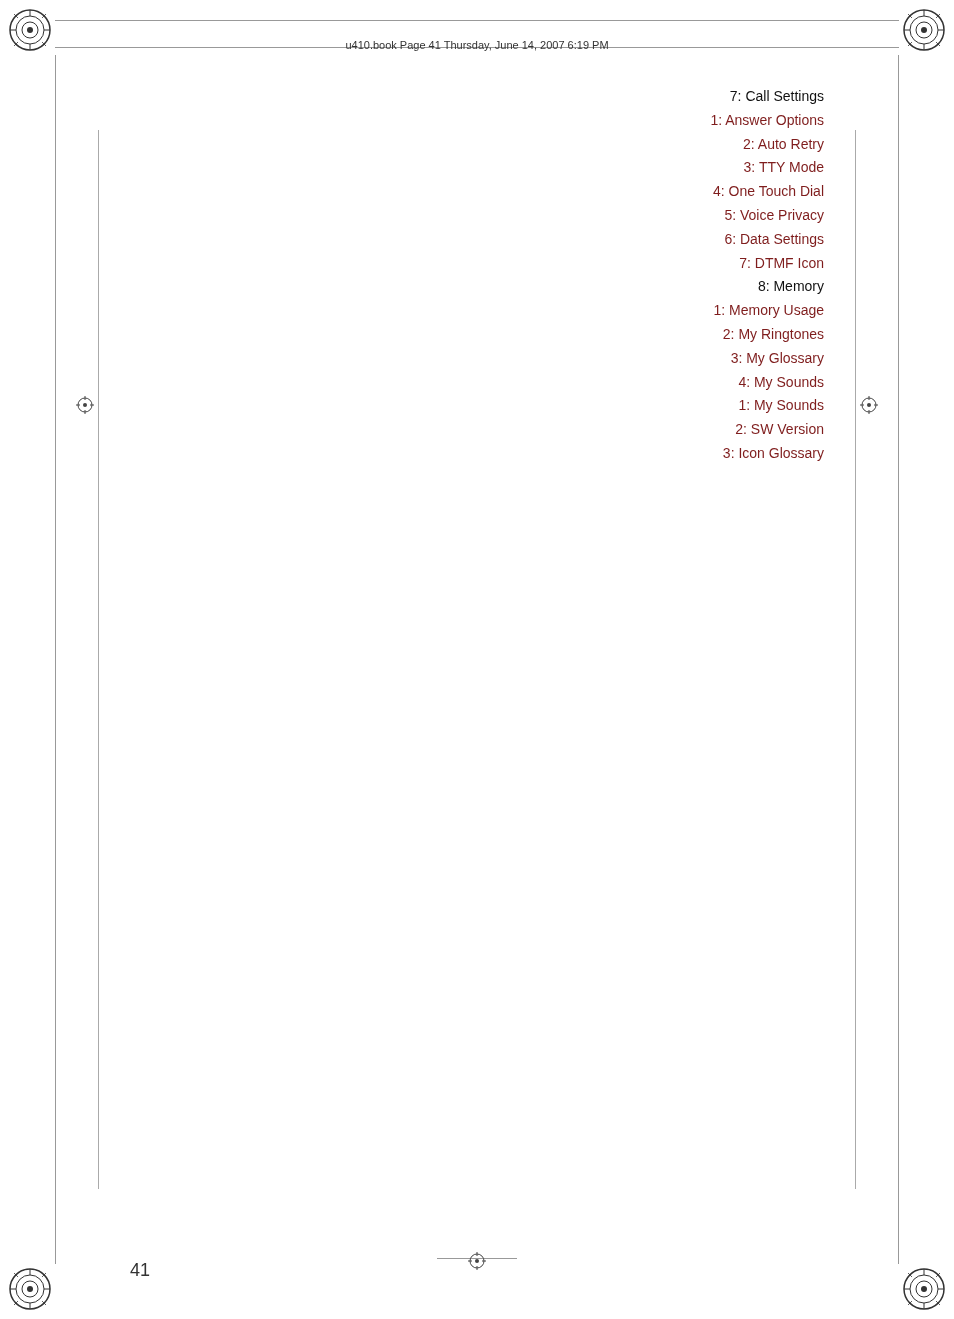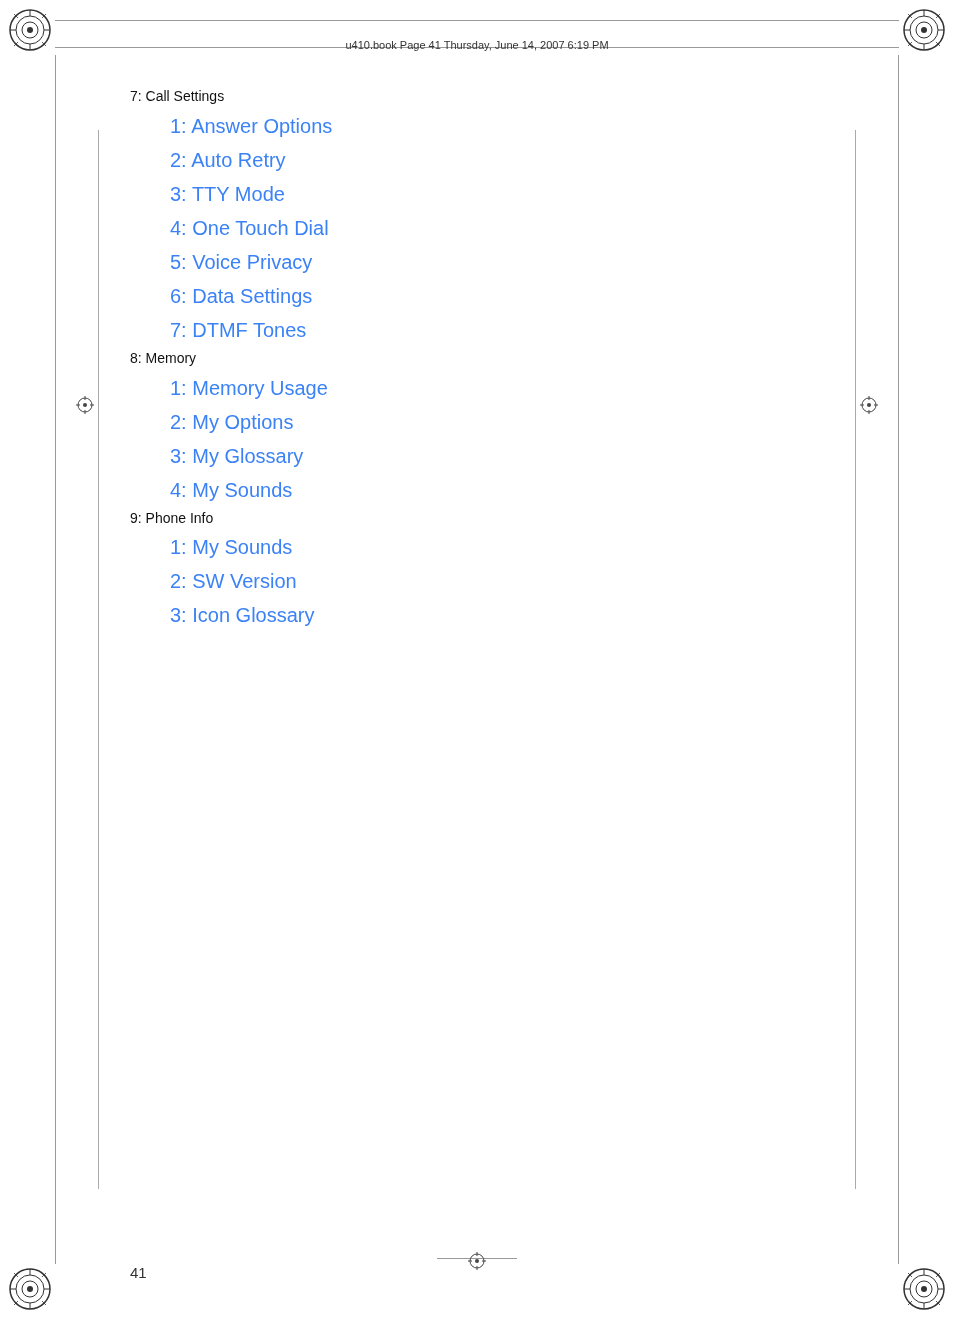--- a/index.html
+++ b/index.html
@@ -65,41 +65,42 @@
     .corner-tr { top: 8px; right: 8px; }
     .corner-bl { bottom: 8px; left: 8px; }
     .corner-br { bottom: 8px; right: 8px; }
 
     
     .content {
       position: absolute;
       top: 85px;
       left: 130px;
       right: 130px;
+      text-align: right;
     }
 
     .menu-item-top {
       font-size: 14px;
       color: #111;
       line-height: 1.7;
     }
 
     .menu-sub-item {
-      font-size: 20px;
-      color: #3b82f6;
+      font-size: 14px;
+      color: #7f1d1d;
       line-height: 1.7;
       padding-left: 40px;
     }
 
     
     .page-number {
       position: absolute;
       bottom: 38px;
       left: 130px;
-      font-size: 15px;
+      font-size: 18px;
       color: #333;
     }
 
     
     .bottom-center-line {
       position: absolute;
       bottom: 60px;
       left: 50%;
       transform: translateX(-50%);
       width: 80px;
@@ -246,42 +247,39 @@
   <div class="menu-sub-item">
     <span>4: One Touch Dial</span>
   </div>
   <div class="menu-sub-item">
     <span>5: Voice Privacy</span>
   </div>
   <div class="menu-sub-item">
     <span>6: Data Settings</span>
   </div>
   <div class="menu-sub-item">
-    <span>7: DTMF Tones</span>
+    <span>7: DTMF Icon</span>
   </div>
 
   <div class="menu-item-top">
     <span>8: Memory</span>
   </div>
   <div class="menu-sub-item">
     <span>1: Memory Usage</span>
   </div>
   <div class="menu-sub-item">
-    <span>2: My Options</span>
+    <span>2: My Ringtones</span>
   </div>
   <div class="menu-sub-item">
     <span>3: My Glossary</span>
   </div>
   <div class="menu-sub-item">
     <span>4: My Sounds</span>
   </div>
 
-  <div class="menu-item-top">
-    <span>9: Phone Info</span>
-  </div>
   <div class="menu-sub-item">
     <span>1: My Sounds</span>
   </div>
   <div class="menu-sub-item">
     <span>2: SW Version</span>
   </div>
   <div class="menu-sub-item">
     <span>3: Icon Glossary</span>
   </div>
 </div>

